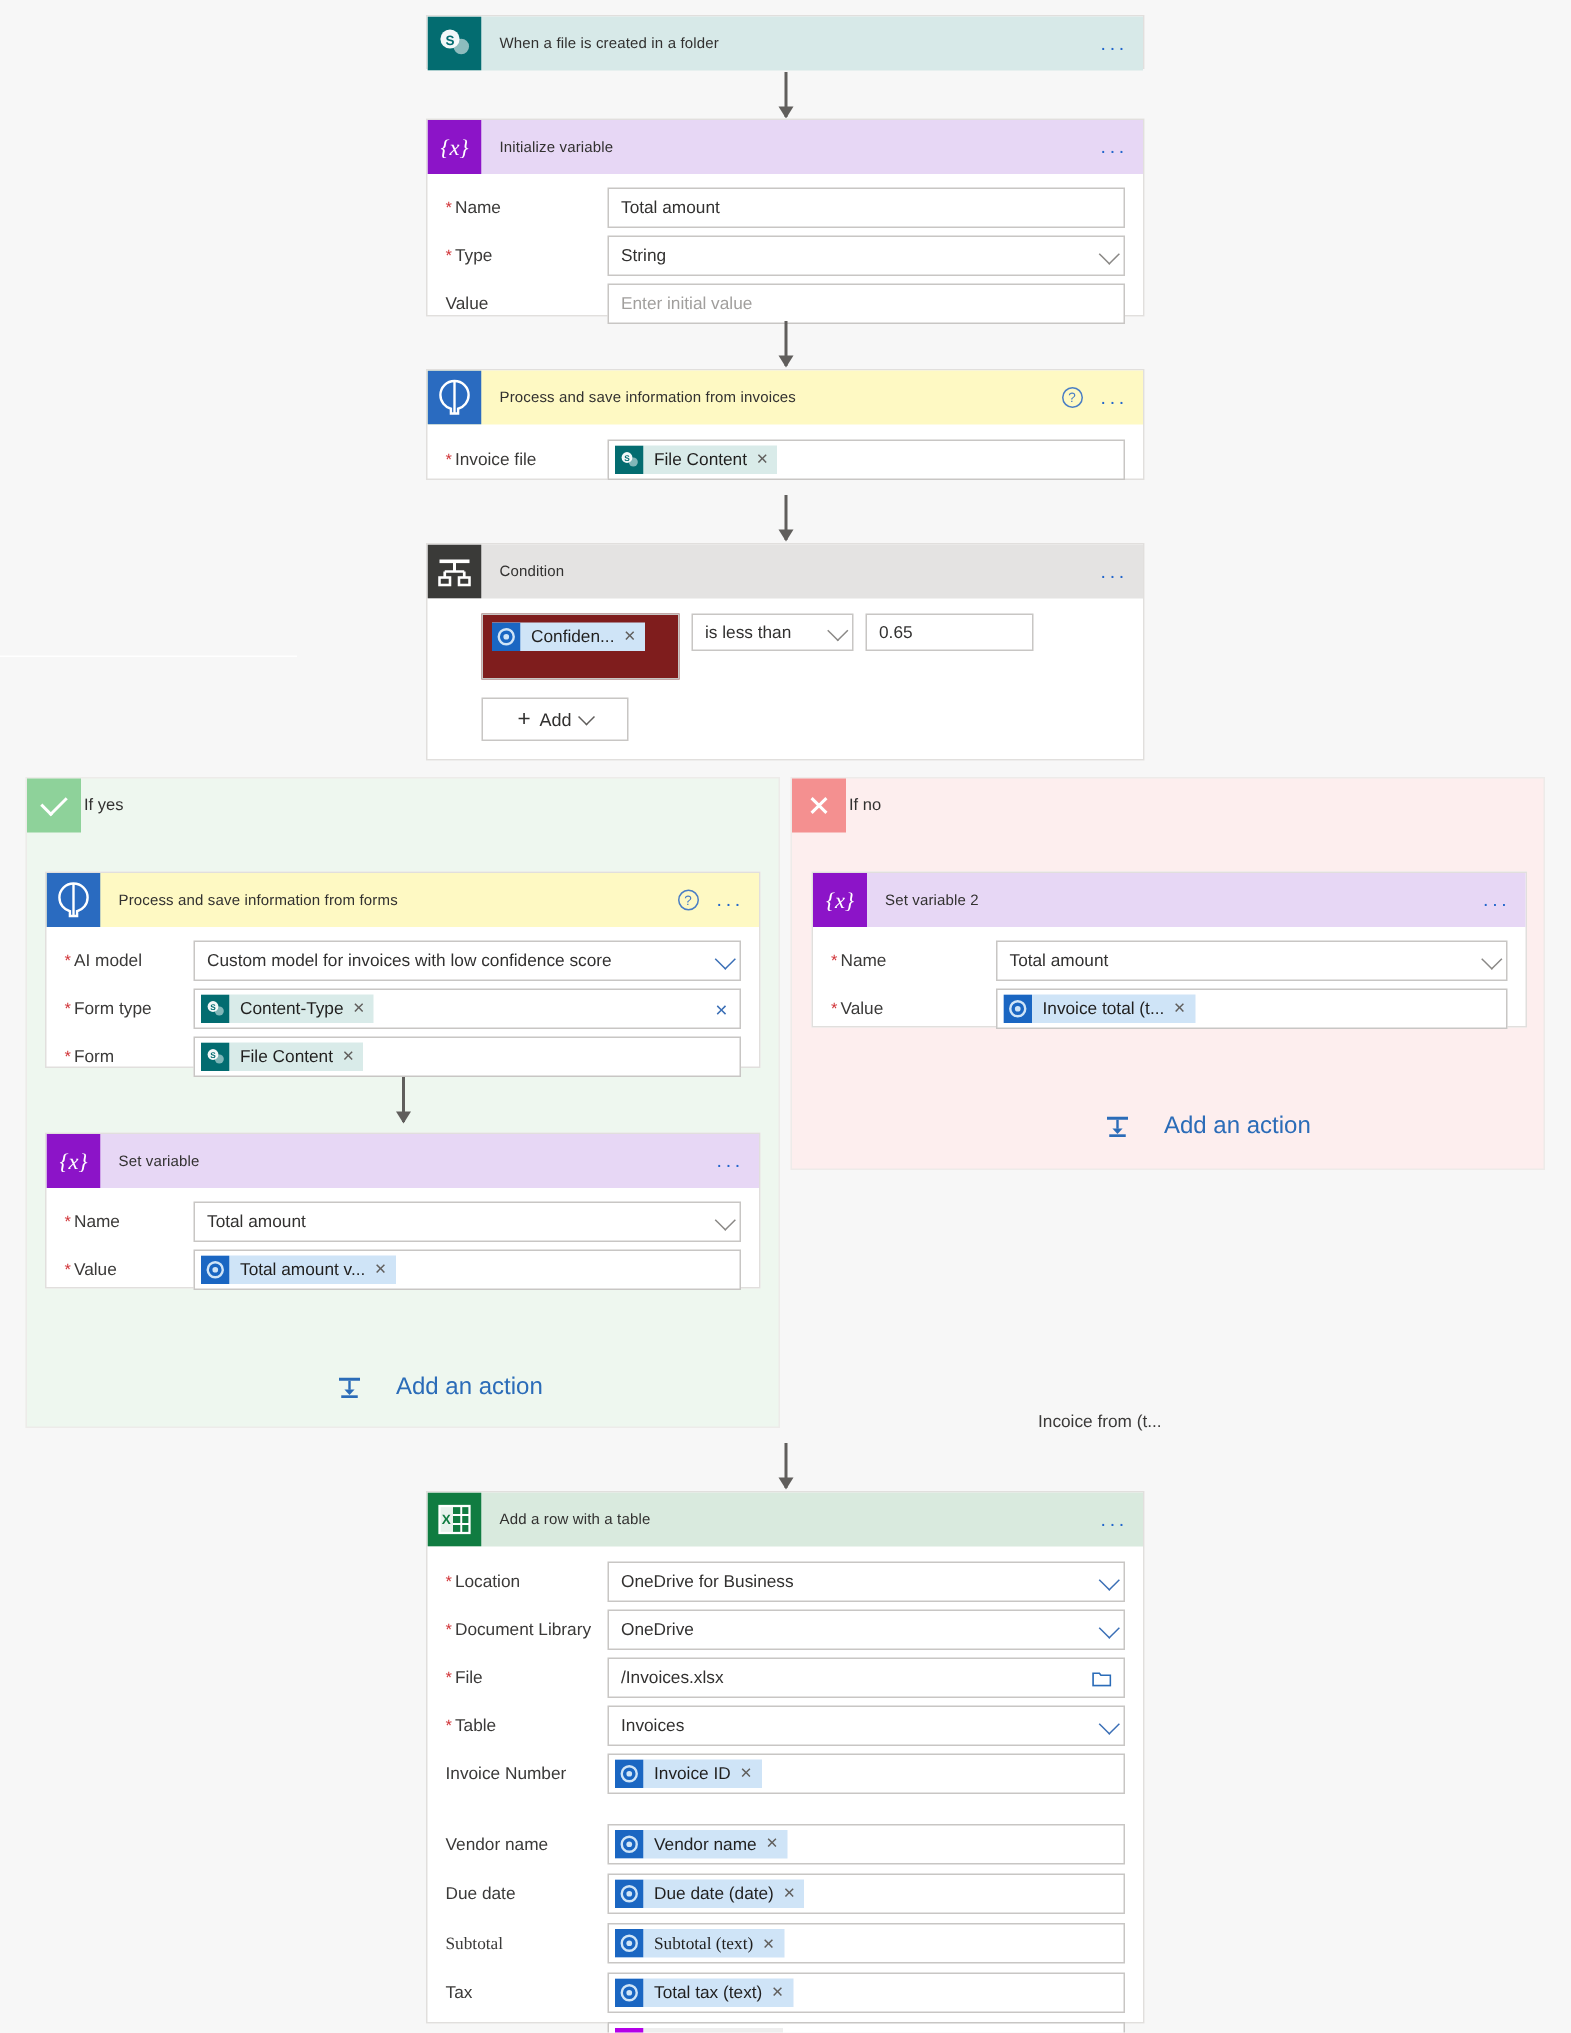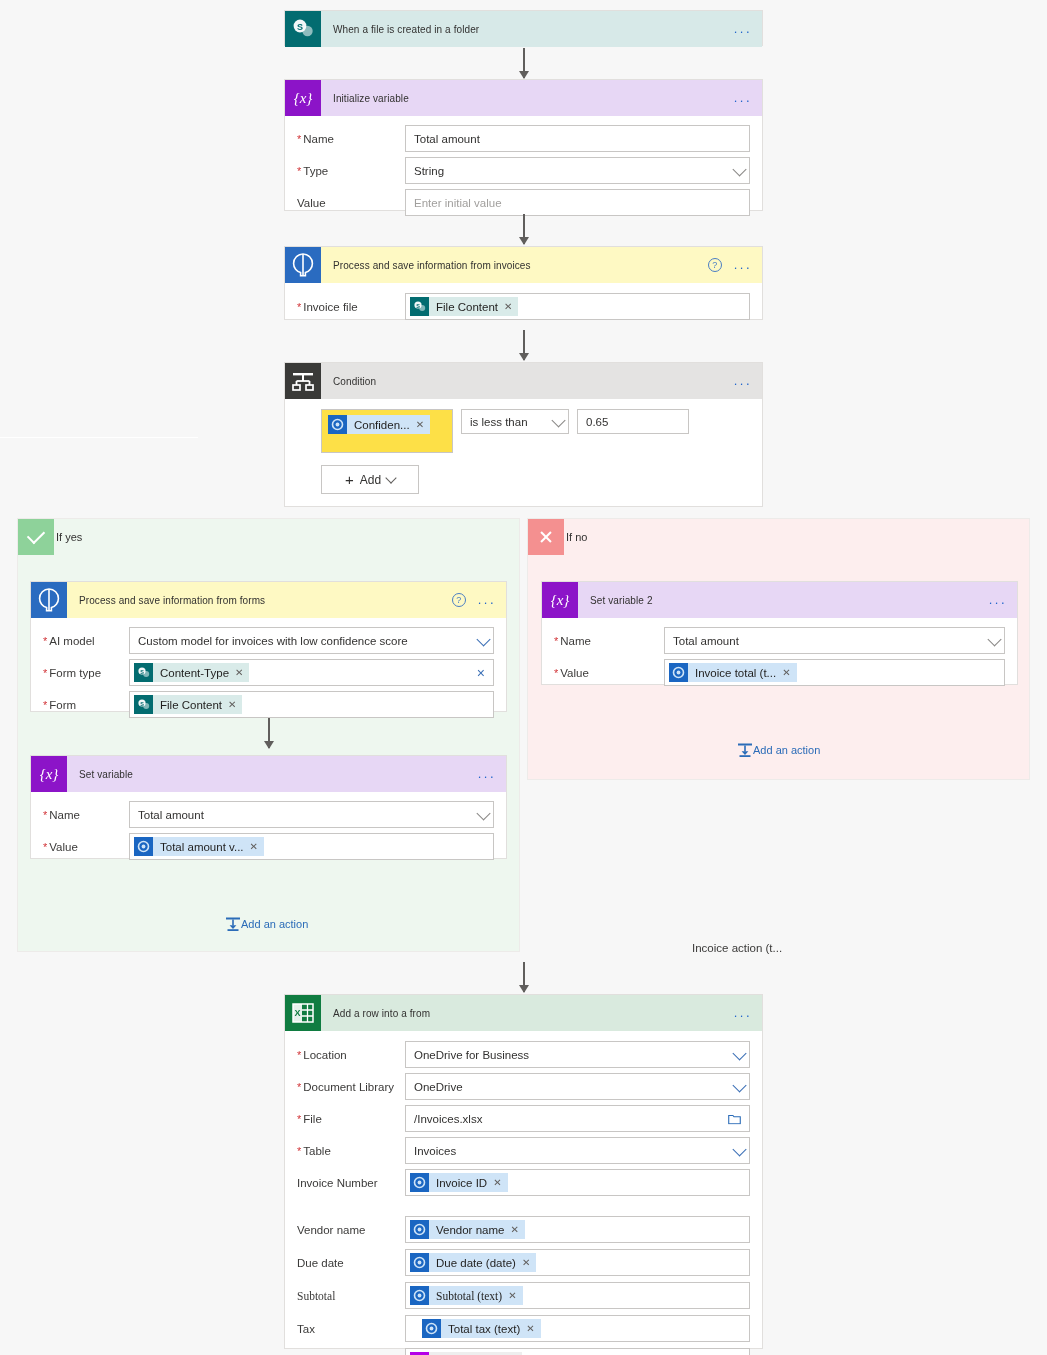--- a/index.html
+++ b/index.html
@@ -56,21 +56,21 @@
   .chip-ai{background:#cfe4f7;}
   .chip-var{background:#eee;}
 
   
   .arrow{position:absolute;width:2px;background:#605e5c;}
   .arrow:after{content:"";position:absolute;left:-4px;bottom:-1px;width:0;height:0;
                border-left:5px solid transparent;border-right:5px solid transparent;border-top:8px solid #605e5c;}
 
   
   .cond-row{display:flex;align-items:flex-start;gap:8px;padding:10px 0 0 36px;}
-  .cond-token{width:132px;height:44px;border:1px solid #c8c6c4;background:#fde047;box-sizing:border-box;padding:5px 4px 0 6px;}
+  .cond-token{width:132px;height:44px;border:1px solid #c8c6c4;background:#7f1d1d;box-sizing:border-box;padding:5px 4px 0 6px;}
   .cond-op{width:108px;height:25px;border:1px solid #c8c6c4;background:#fff;box-sizing:border-box;
            display:flex;align-items:center;padding:0 8px;font-size:11.5px;position:relative;}
   .cond-val{width:112px;height:25px;border:1px solid #c8c6c4;background:#fff;box-sizing:border-box;
             display:flex;align-items:center;padding:0 8px;font-size:11.5px;}
   .addbtn{margin:12px 0 0 36px;width:96px;height:27px;border:1px solid #c8c6c4;background:#fff;
           display:flex;align-items:center;justify-content:center;gap:6px;font-size:12px;color:#323130;}
   .plus{font-size:15px;line-height:1;color:#323130;font-weight:300;}
   .mini-chev{width:7px;height:7px;border-right:1.4px solid #605e5c;border-bottom:1.4px solid #605e5c;rotate:45deg;margin-top:-3px;}
 
   
@@ -81,21 +81,21 @@
   .byes{background:#eef7ef;}
   .byes .bico{background:#8ed29a;}
   .bno{background:#fdeeee;}
   .bno .bico{background:#f49090;}
   .tick{width:14px;height:8px;border-left:2px solid #fff;border-bottom:2px solid #fff;rotate:-45deg;margin-top:-4px;}
   .crossg{position:relative;width:14px;height:14px;}
   .crossg:before,.crossg:after{content:"";position:absolute;left:0;top:6px;width:14px;height:2px;background:#fff;}
   .crossg:before{rotate:45deg;} .crossg:after{rotate:-45deg;}
 
   
-  .addaction{position:absolute;display:flex;align-items:center;gap:0;color:#2b6cb8;font-size:11px;}
+  .addaction{position:absolute;display:flex;align-items:center;gap:23px;color:#2b6cb8;font-size:16px;}
 
   .floaty{position:absolute;font-size:11.5px;color:#3b3a39;}
   .faintline{position:absolute;background:#ffffff;height:1px;}
 </style>
 </head>
 <body>
 
 <div class="faintline" style="left:0;top:437px;width:198px;"></div>
 
 <div class="card" style="left:284px;top:10px;width:479px;height:36px;">
@@ -398,36 +398,36 @@
 <div class="addaction" style="left:737px;top:742px;">
   <svg width="16" height="16" viewBox="0 0 16 16">
     <rect x="1" y="1.5" width="14" height="2" fill="#2b6cb8"></rect>
     <rect x="7.2" y="3.5" width="1.6" height="6" fill="#2b6cb8"></rect>
     <path d="M4.6 9.3h6.8L8 13z" fill="#2b6cb8"></path>
     <rect x="2.5" y="13.2" width="11" height="1.8" fill="#2b6cb8"></rect>
   </svg>
   <span>Add an action</span>
 </div>
 
-<div class="floaty" style="left:692px;top:942px;">Incoice action (t...</div>
+<div class="floaty" style="left:692px;top:942px;">Incoice from (t...</div>
 
 <div class="arrow" style="left:523px;top:962px;height:30px;"></div>
 
 <div class="card" style="left:284px;top:994px;width:479px;height:355px;">
   <div class="card-head h-xl">
     <span class="icon">
       <svg class="tile" viewBox="0 0 36 36">
           <rect width="36" height="36" fill="#107c41"></rect>
         <rect x="8" y="9" width="20" height="18" fill="none" stroke="#fff" stroke-width="1.5"></rect>
         <rect x="8" y="9" width="9" height="18" fill="#fff" opacity=".9"></rect>
         <text x="12.5" y="21" font-size="9" font-family="Liberation Sans, sans-serif" font-weight="bold" fill="#107c41" text-anchor="middle">X</text>
         <path d="M17 15h11M17 21h11M22.5 9v18" stroke="#fff" stroke-width="1.3"></path>
       </svg>
     </span>
-    <span class="title">Add a row into a from</span>
+    <span class="title">Add a row with a table</span>
     <span class="head-right">
       <span class="ellipsis">...</span>
     </span>
   </div>
   <div class="body" style="padding-top:10px;">
 
     <div class="row">
       <div class="lbl req">Location</div>
       <div class="fld tall">
         <span>OneDrive for Business</span>
@@ -516,21 +516,21 @@
               <circle cx="9.5" cy="9.5" r="1.9" fill="#cfe4f7"></circle>
             </svg>
           <span class="ctxt">Subtotal (text)</span>
           <span class="cx">✕</span>
         </span>
       </div>
     </div>
 
     <div class="row" style="margin-bottom:6px;">
       <div class="lbl">Tax</div>
-      <div class="fld tall" style="padding-left:16px;">
+      <div class="fld tall" style="padding-left:4px;">
         <span class="chip chip-ai">
           <svg class="cico" viewBox="0 0 19 19">
               <rect width="19" height="19" fill="#1a66c2"></rect>
             <circle cx="9.5" cy="9.5" r="5" fill="none" stroke="#cfe4f7" stroke-width="1.6"></circle>
               <circle cx="9.5" cy="9.5" r="1.9" fill="#cfe4f7"></circle>
             </svg>
           <span class="ctxt">Total tax (text)</span>
           <span class="cx">✕</span>
         </span>
       </div>

